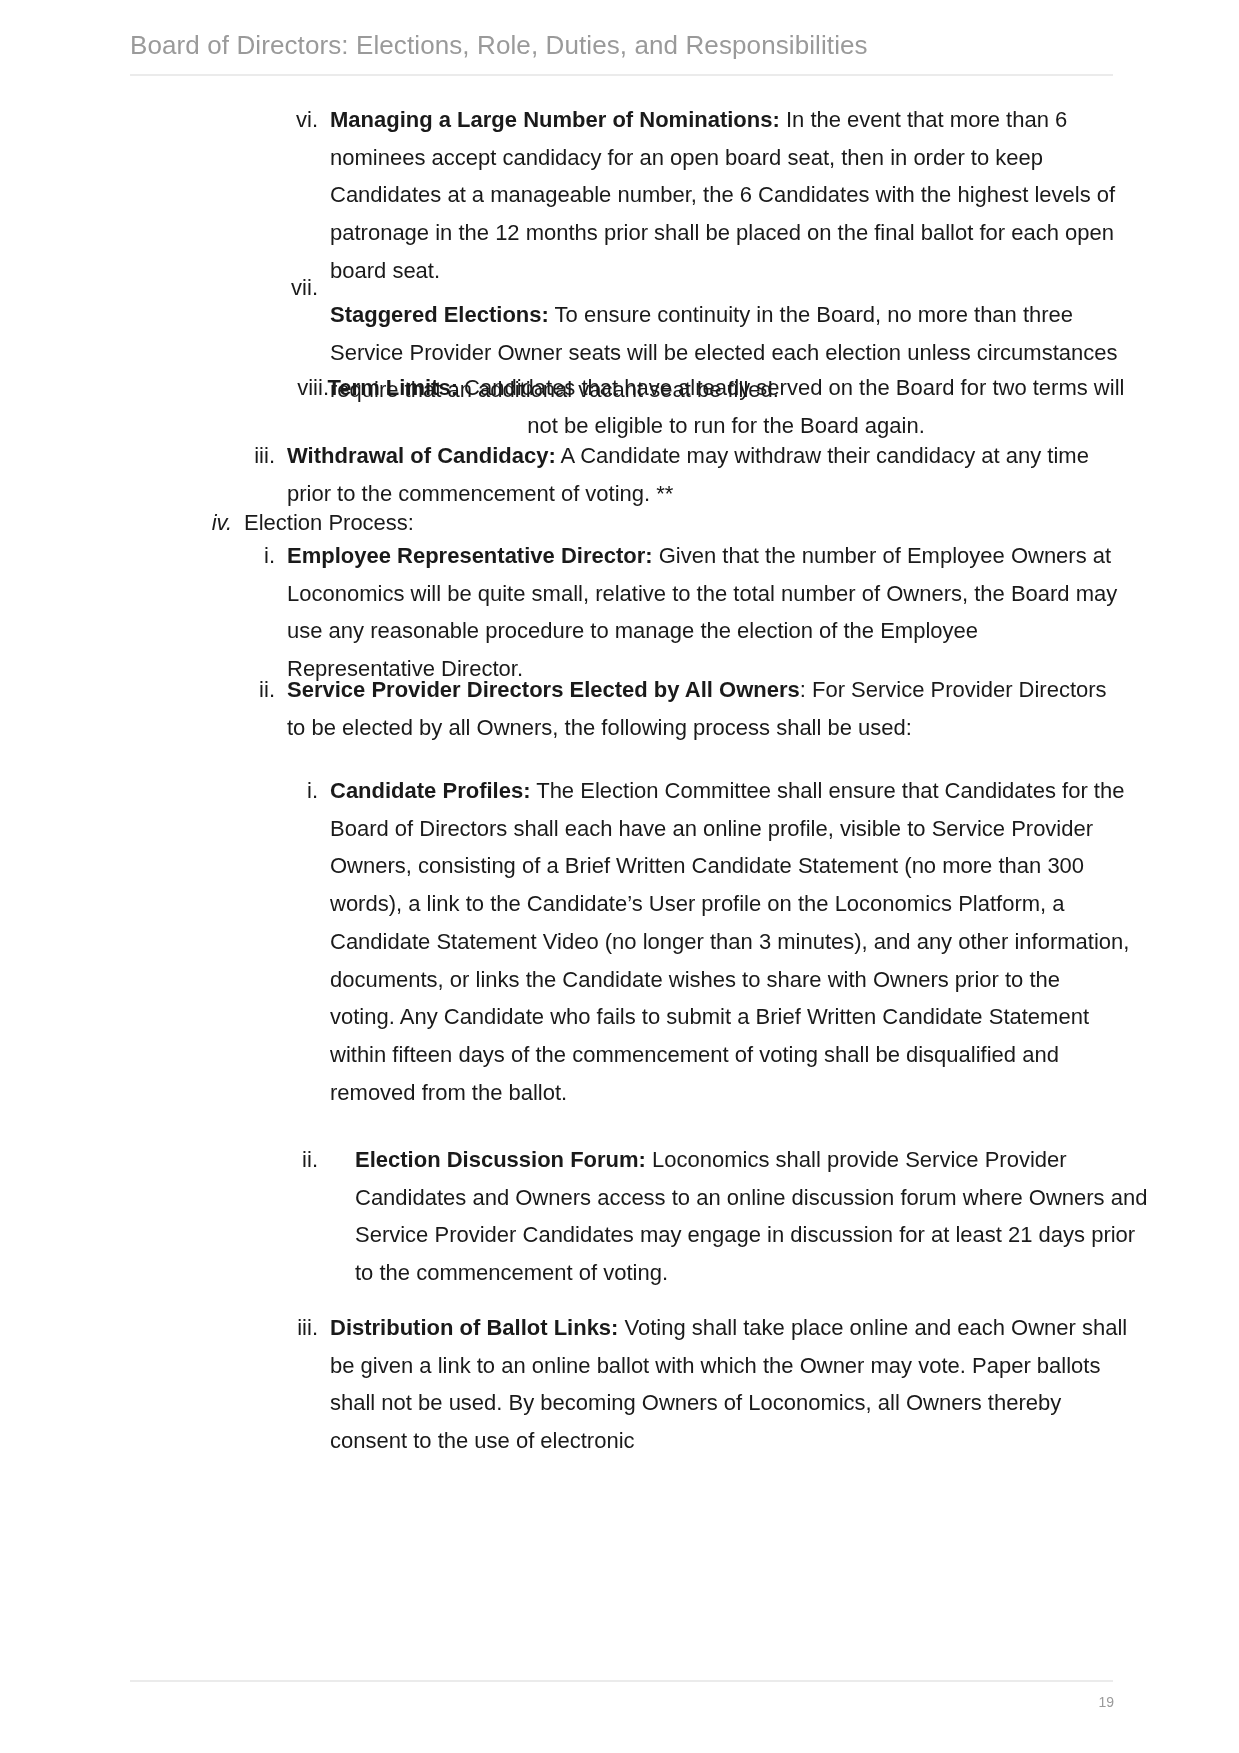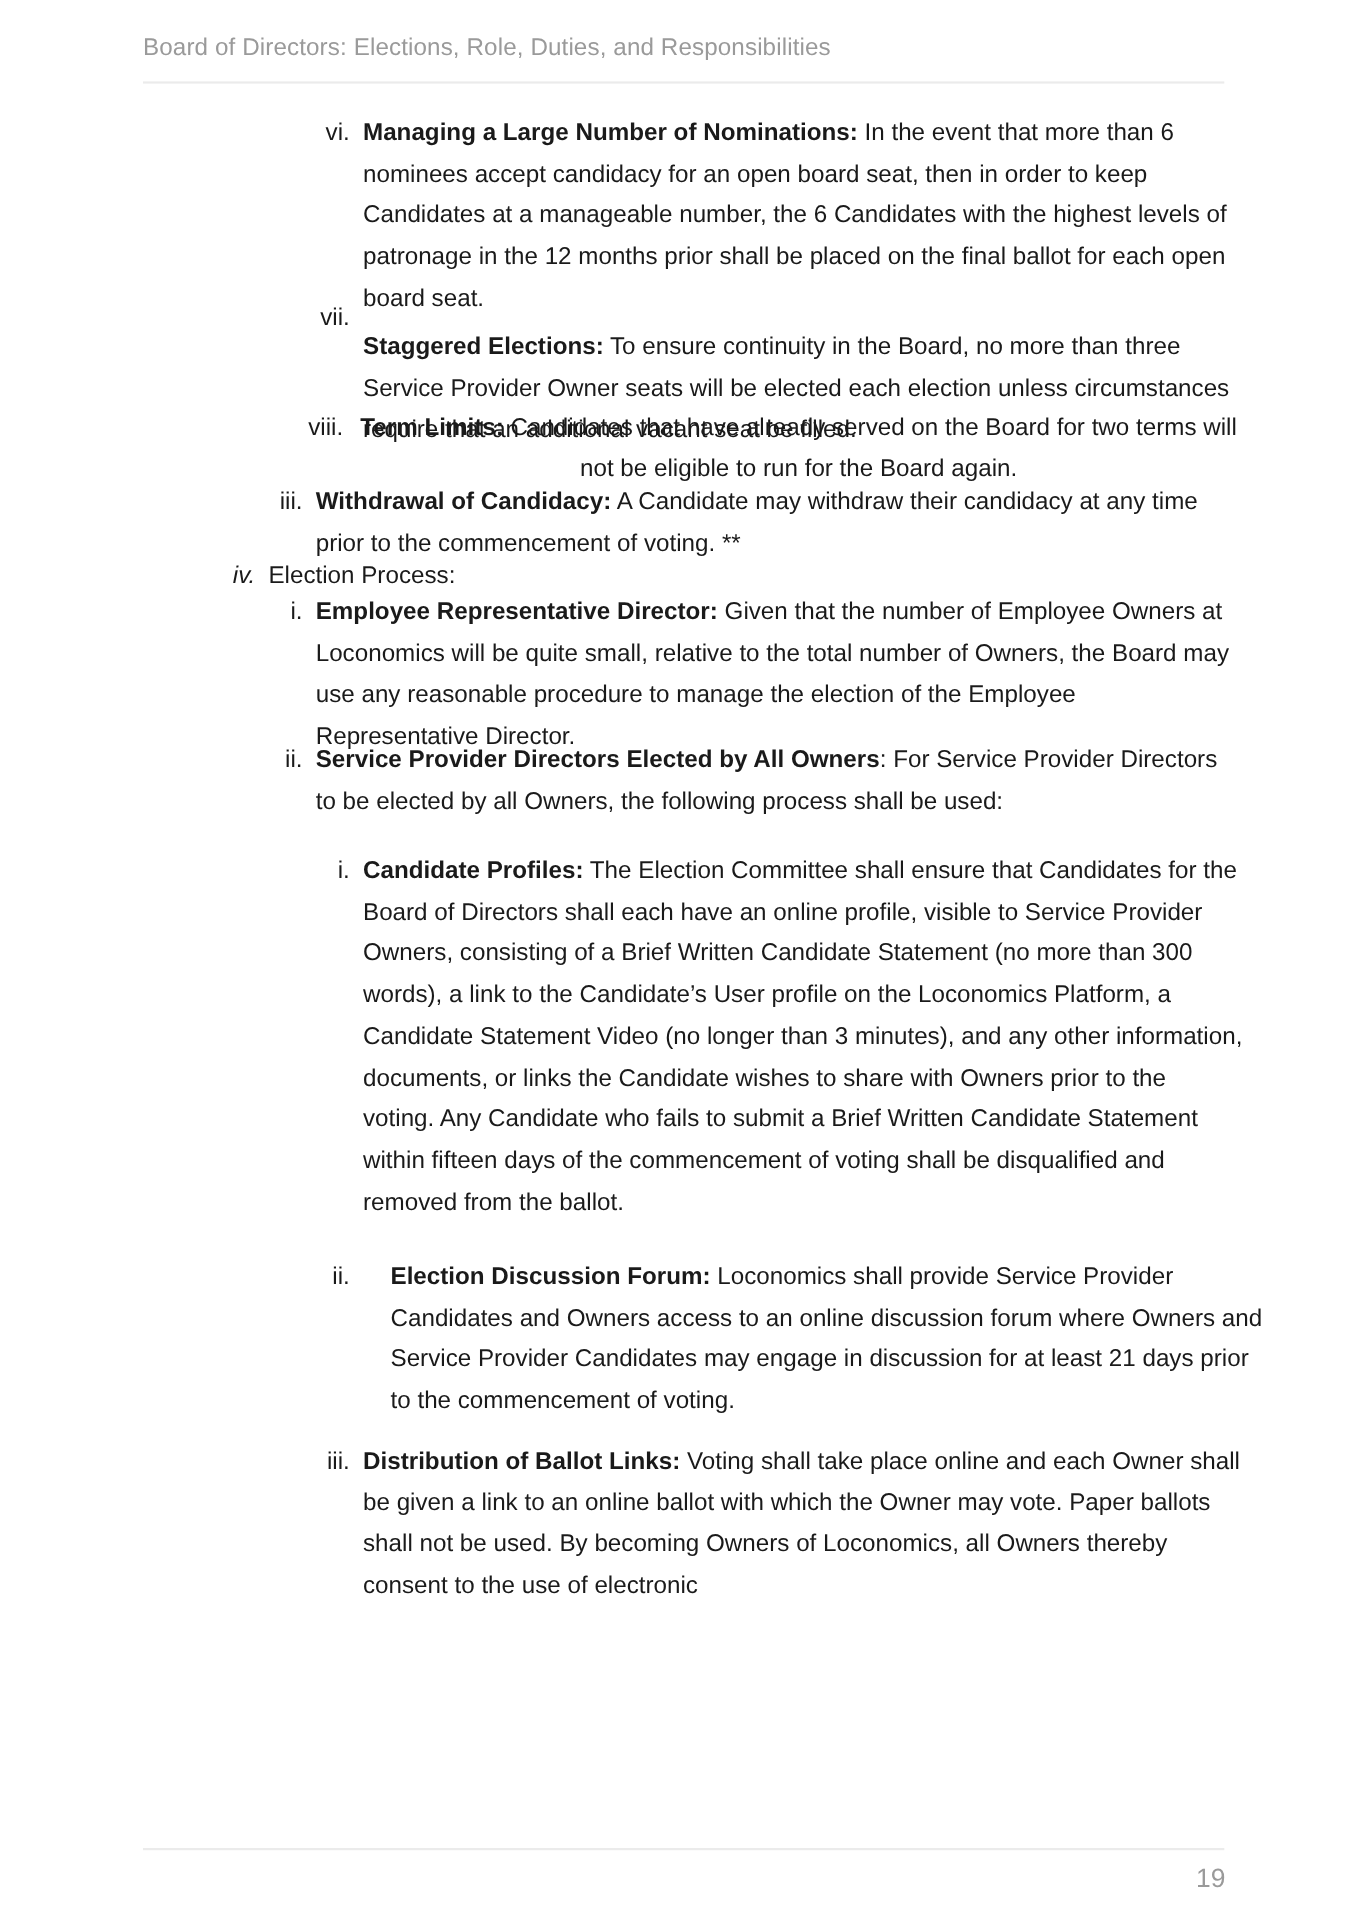--- a/index.html
+++ b/index.html
@@ -1,21 +1,21 @@
 <!DOCTYPE html>
 <html><head>
 <meta charset="utf-8">
 <style>
   html, body { margin: 0; padding: 0; background: #ffffff; }
   body { width: 1239px; height: 1753px; position: relative; overflow: hidden; font-family: "Liberation Sans", sans-serif; color: #1a1a1a; }
-  .header-title { position: absolute; left: 130px; top: 30px; font-size: 22px; color: #9a9a9a; letter-spacing: 0.1px; }
+  .header-title { position: absolute; left: 130px; top: 30px; font-size: 26px; color: #9a9a9a; letter-spacing: 0.1px; }
   .rule { position: absolute; left: 130px; width: 983px; height: 2px; background: #ebebeb; }
   .rule.top { top: 74px; }
   .rule.bottom { top: 1680px; }
-  .page-num { position: absolute; right: 125px; top: 1694px; font-size: 24px; color: #9a9a9a; }
+  .page-num { position: absolute; right: 125px; top: 1694px; font-size: 14px; color: #9a9a9a; }
 
   .item { position: absolute; font-size: 22px; line-height: 37.7px; }
   .item .marker { position: absolute; text-align: right; width: 60px; }
   .item .body { position: absolute; }
   .item b { font-weight: bold; }
 </style>
 </head>
 <body>
 
 <div>
@@ -29,21 +29,21 @@
     <span class="marker" style="left:258px;">vi.</span>
     <div class="body" style="left:330px; width:800px;"><b>Managing a Large Number of Nominations:</b><span> In the event that more than 6 nominees accept candidacy for an open board seat, then in order to keep Candidates at a manageable number, the 6 Candidates with the highest levels of patronage in the 12 months prior shall be placed on the final ballot for each open board seat.</span></div>
   </div>
 
   <div class="item" style="top:269px;">
     <span class="marker" style="left:258px;">vii.</span>
     <div class="body" style="left:330px; width:800px;margin-top:27px;"><b>Staggered Elections:</b><span> To ensure continuity in the Board, no more than three Service Provider Owner seats will be elected each election unless circumstances require that an additional vacant seat be filled.</span></div>
   </div>
 
   <div class="item" style="top:369px;">
-    <span class="marker" style="left:252px;">viii.</span>
+    <span class="marker" style="left:269px;">viii.</span>
     <div class="body" style="left:326px; width:800px;text-align:center;"><b>Term Limits:</b><span> Candidates that have already served on the Board for two terms will not be eligible to run for the Board again.</span></div>
   </div>
 
   <div class="item" style="top:437px;">
     <span class="marker" style="left:215px;">iii.</span>
     <div class="body" style="left:287px; width:840px;"><b>Withdrawal of Candidacy:</b><span> A Candidate may withdraw their candidacy at any time prior to the commencement of voting. **</span></div>
   </div>
 
   <div class="item" style="top:504px;">
     <span class="marker" style="left:172px;font-style:italic;">iv.</span>

